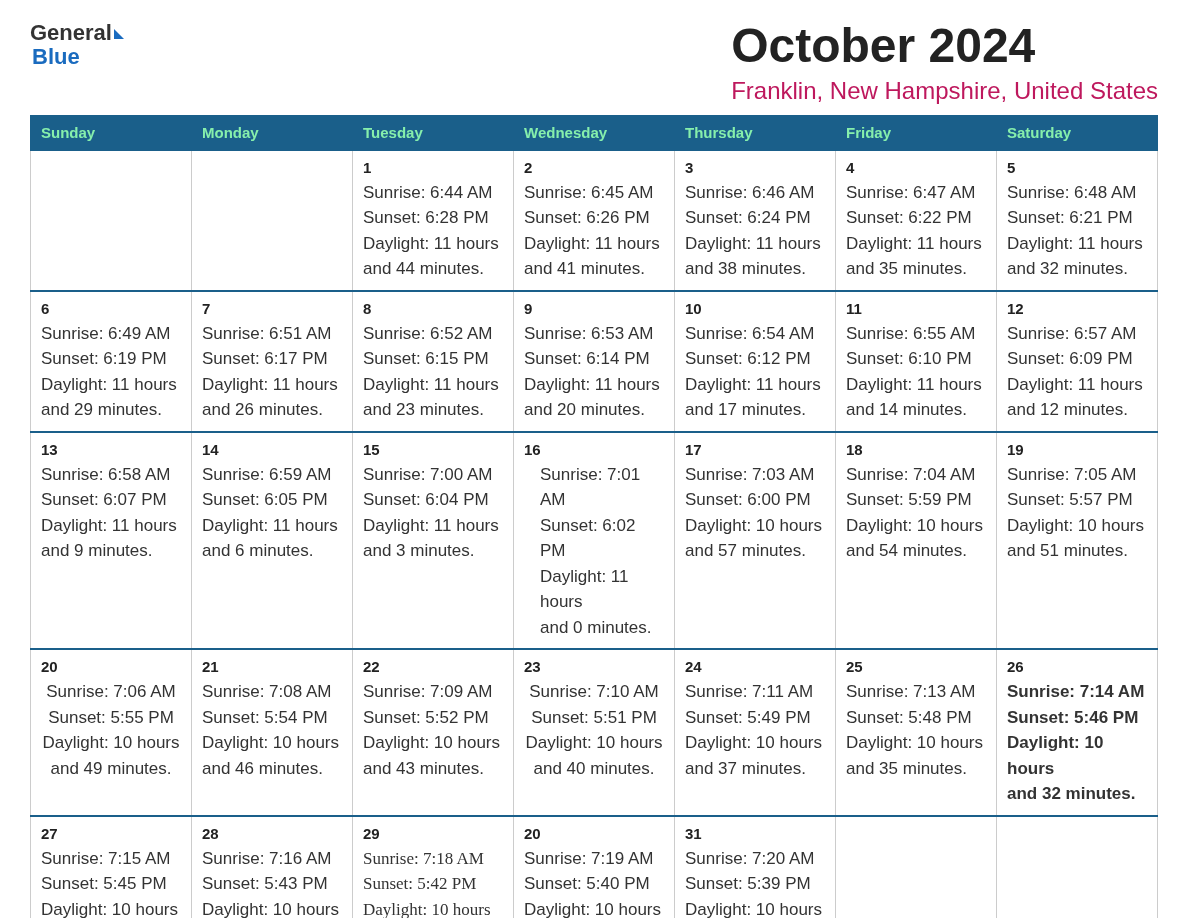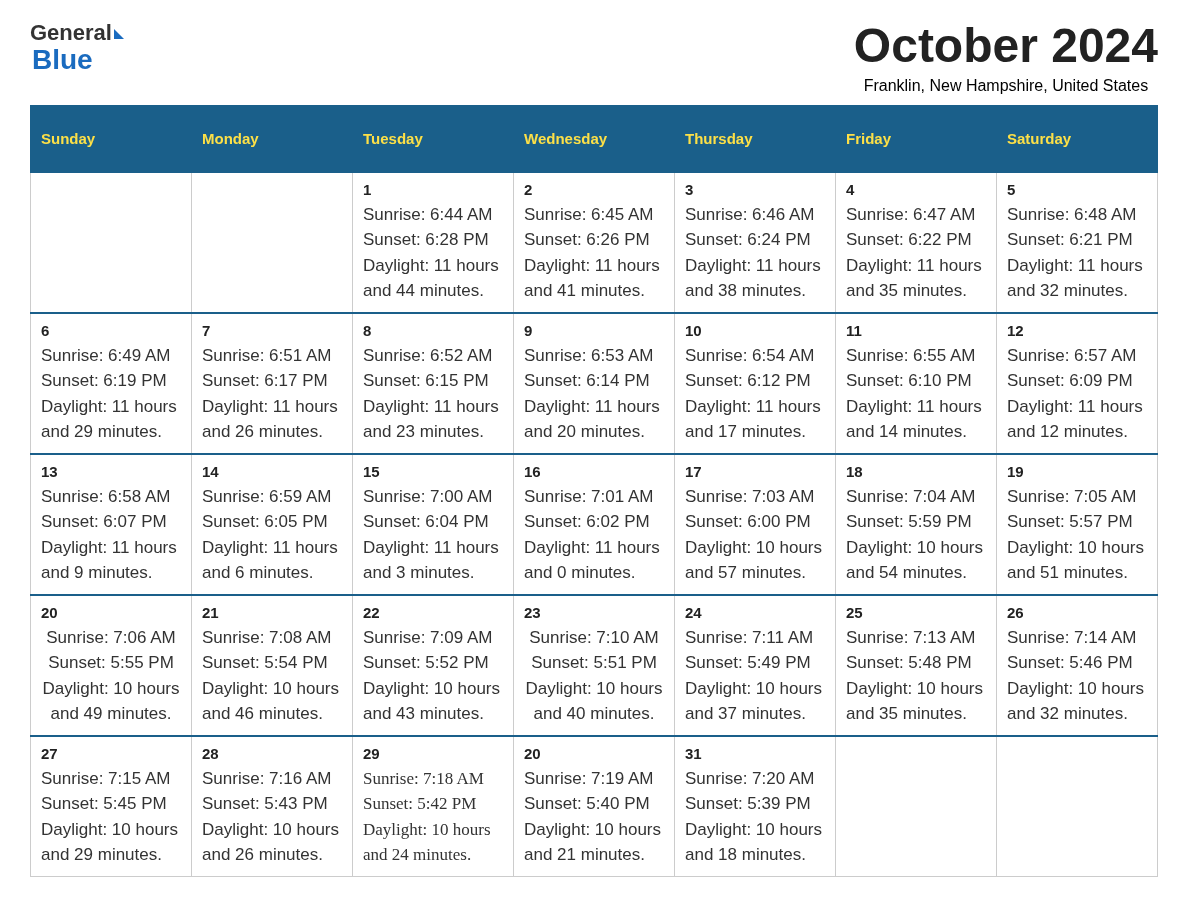--- a/index.html
+++ b/index.html
@@ -33,50 +33,50 @@
       height: 0;
       border-left: 10px solid #1a6bbf;
       border-top: 10px solid transparent;
       border-bottom: 0px solid transparent;
       display: inline-block;
       margin-left: 2px;
       margin-bottom: -2px;
     }
     .logo-blue-word {
       color: #1a6bbf;
-      font-size: 28px;
+      font-size: 22px;
       font-weight: bold;
       margin-top: -2px;
       margin-left: 2px;
     }
     .title-area {
-      text-align: center;
+      text-align: left;
     }
     .page-title {
       font-size: 48px;
       font-weight: bold;
       color: #222;
       line-height: 1.1;
     }
     .subtitle {
-      font-size: 16px;
-      color: #000000;
+      font-size: 24px;
+      color: #be185d;
       margin-top: 4px;
     }
     .calendar {
       width: 100%;
       border-collapse: collapse;
       margin-top: 10px;
     }
     .calendar thead tr th {
       background-color: #1a5f8a;
-      color: #fde047;
+      color: #86efac;
       font-size: 15px;
       font-weight: bold;
-      padding: 24px 10px;
+      padding: 8px 10px;
       text-align: left;
       border: 1px solid #1a5f8a;
       margin-left: 28px;
     }
     .calendar tbody tr td {
       vertical-align: top;
       padding: 8px 10px;
       border: 1px solid #ccc;
       border-top: 2px solid #1a5f8a;
       font-size: 12.5px;
@@ -238,21 +238,21 @@
         </td>
         <td>
           <span class="day-number">15</span>
           <div class="day-info" style="white-space: pre-line;">Sunrise: 7:00 AM
 Sunset: 6:04 PM
 Daylight: 11 hours
 and 3 minutes.</div>
         </td>
         <td>
           <span class="day-number">16</span>
-          <div class="day-info" style="white-space: pre-line;">Sunrise: 7:01 AM
+          <div class="day-info" style="white-space: pre-line; margin-left: 16px;">Sunrise: 7:01 AM
 Sunset: 6:02 PM
 Daylight: 11 hours
 and 0 minutes.</div>
         </td>
         <td>
           <span class="day-number">17</span>
           <div class="day-info" style="white-space: pre-line;">Sunrise: 7:03 AM
 Sunset: 6:00 PM
 Daylight: 10 hours
 and 57 minutes.</div>
@@ -310,21 +310,21 @@
         </td>
         <td>
           <span class="day-number">25</span>
           <div class="day-info" style="white-space: pre-line;">Sunrise: 7:13 AM
 Sunset: 5:48 PM
 Daylight: 10 hours
 and 35 minutes.</div>
         </td>
         <td>
           <span class="day-number">26</span>
-          <div class="day-info" style="white-space: pre-line;">Sunrise: 7:14 AM
+          <div class="day-info" style="white-space: pre-line; font-weight: bold;">Sunrise: 7:14 AM
 Sunset: 5:46 PM
 Daylight: 10 hours
 and 32 minutes.</div>
         </td>
       </tr>
       <tr>
         <td>
           <span class="day-number">27</span>
           <div class="day-info" style="white-space: pre-line;">Sunrise: 7:15 AM
 Sunset: 5:45 PM

